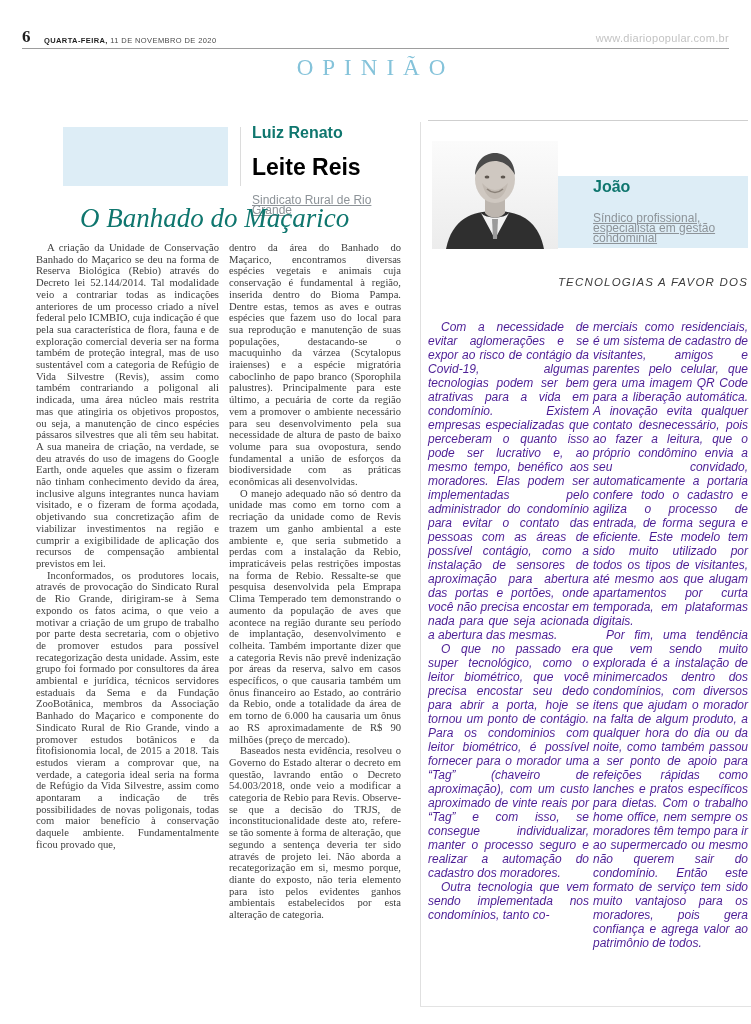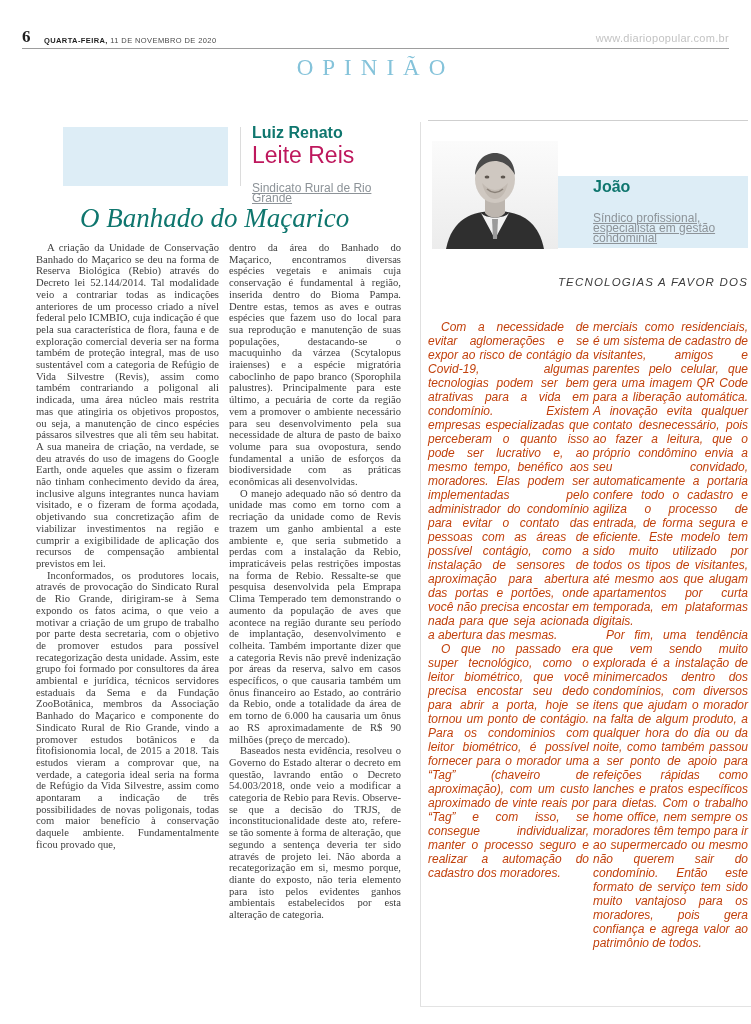--- a/index.html
+++ b/index.html
@@ -15,21 +15,21 @@
              display:inline-block;padding-bottom:2px;}
   .date-line b{color:#1f1f1f;}
   .site-url{position:absolute;right:0;bottom:3px;font-size:11px;color:#c3c3c3;letter-spacing:.3px;text-align:center;}
   .head-rule{left:22px;top:48px;width:707px;border-top:1px solid #9d9d9d;height:0;}
   .section-title{left:0;top:55px;width:751px;text-align:center;
                  font-family:"Liberation Serif",serif;font-size:23px;letter-spacing:9px;
                  color:#85c3da;}
 
   
   .author-first{font-size:16px;font-weight:700;color:#0f766e;line-height:20px;}
-  .author-last{font-size:23px;font-weight:normal;color:#be185d;line-height:24px;}
+  .author-last{font-size:23px;font-weight:bold;color:#000000;line-height:24px;margin-top:12px;}
   .author-role{font-size:12px;color:#8d9398;line-height:10px;margin-top:16px;text-decoration:underline;}
   .bluebox{background:#ddedf6;}
 
   
   .l-box{left:63px;top:127px;width:165px;height:59px;}
   .l-vline{left:240px;top:127px;height:59px;border-left:1px solid #dcdcdc;width:0;}
   .l-author{left:252px;top:123px;width:150px;}
   .l-title{left:80px;top:203px;width:330px;font-family:"Liberation Serif",serif;
            font-style:italic;font-size:27px;color:#0f766e;}
   .l-col{top:242px;font-family:"Liberation Serif",serif;font-size:10.6px;line-height:11.7px;
@@ -41,21 +41,21 @@
 
   
   .v-divider{left:420px;top:122px;height:884px;border-left:1px solid #e0e0e0;width:0;}
   .r-topline{left:428px;top:120px;width:320px;border-top:1px solid #cfcfcf;height:0;}
   .r-box{left:455px;top:176px;width:293px;height:72px;}
   .r-photo{left:432px;top:141px;width:126px;height:108px;}
   .r-author{left:593px;top:177px;width:152px;}
   .r-author .author-last{font-size:27px;line-height:28px;}
   .r-kicker{left:428px;top:271px;width:320px;text-align:right;font-style:italic;
             font-size:11.5px;letter-spacing:1.2px;color:#3c3c3c;line-height:22px;}
-  .r-col{top:320px;font-style:italic;font-size:12px;line-height:14px;color:#c2410c;
+  .r-col{top:320px;font-style:italic;font-size:12px;line-height:14px;color:#4c1d95;
          text-align:justify;}
   .r-col1{left:428px;width:161px;}
   .r-col2{left:593px;width:155px;}
   .r-col p{margin:0;}
   .r-col .indent{text-indent:13px;}
   .r-bottomline{left:420px;top:1006px;width:331px;border-top:1px solid #e3e3e3;height:0;}
 </style>
 </head>
 <body>
 
@@ -126,19 +126,20 @@
   <div class="author-role">Síndico profissional, especialista em gestão condominial</div>
 </div>
 
 <div class="abs r-kicker">
   <div>TECNOLOGIAS A FAVOR DOS</div>
 </div>
 
 <div class="abs r-col r-col1">
   <p class="indent">Com a necessidade de evitar aglomerações e se expor ao risco de contágio da Covid-19, algumas tecnologias podem ser bem atrativas para a vida em condomínio. Existem empresas especializadas que perceberam o quanto isso pode ser lucrativo e, ao mesmo tempo, benéfico aos moradores. Elas podem ser implementadas pelo administrador do condomínio para evitar o contato das pessoas com as áreas de possível contágio, como a instalação de sensores de aproximação para abertura das portas e portões, onde você não precisa encostar em nada para que seja acionada a abertura das mesmas.</p>
   <p class="indent">O que no passado era super tecnológico, como o leitor biométrico, que você precisa encostar seu dedo para abrir a porta, hoje se tornou um ponto de contágio. Para os condominios com leitor biométrico, é possível fornecer para o morador uma “Tag” (chaveiro de aproximação), com um custo aproximado de vinte reais por “Tag” e com isso, se consegue individualizar, manter o processo seguro e realizar a automação do cadastro dos moradores.</p>
+  <p class="indent">Outra tecnologia que vem sendo implementada nos condomínios, tanto co-</p>
 </div>
 <div class="abs r-col r-col2">
   <p>merciais como residenciais, é um sistema de cadastro de visitantes, amigos e parentes pelo celular, que gera uma imagem QR Code para a liberação automática. A inovação evita qualquer contato desnecessário, pois ao fazer a leitura, que o próprio condômino envia a seu convidado, automaticamente a portaria confere todo o cadastro e agiliza o processo de entrada, de forma segura e eficiente. Este modelo tem sido muito utilizado por todos os tipos de visitantes, até mesmo aos que alugam apartamentos por curta temporada, em plataformas digitais.</p>
   <p class="indent">Por fim, uma tendência que vem sendo muito explorada é a instalação de minimercados dentro dos condomínios, com diversos itens que ajudam o morador na falta de algum produto, a qualquer hora do dia ou da noite, como também passou a ser ponto de apoio para refeições rápidas como lanches e pratos específicos para dietas. Com o trabalho home office, nem sempre os moradores têm tempo para ir ao supermercado ou mesmo não querem sair do condomínio. Então este formato de serviço tem sido muito vantajoso para os moradores, pois gera confiança e agrega valor ao patrimônio de todos.</p>
 </div>
 
 <div class="abs r-bottomline"></div>
 
 </body></html>

